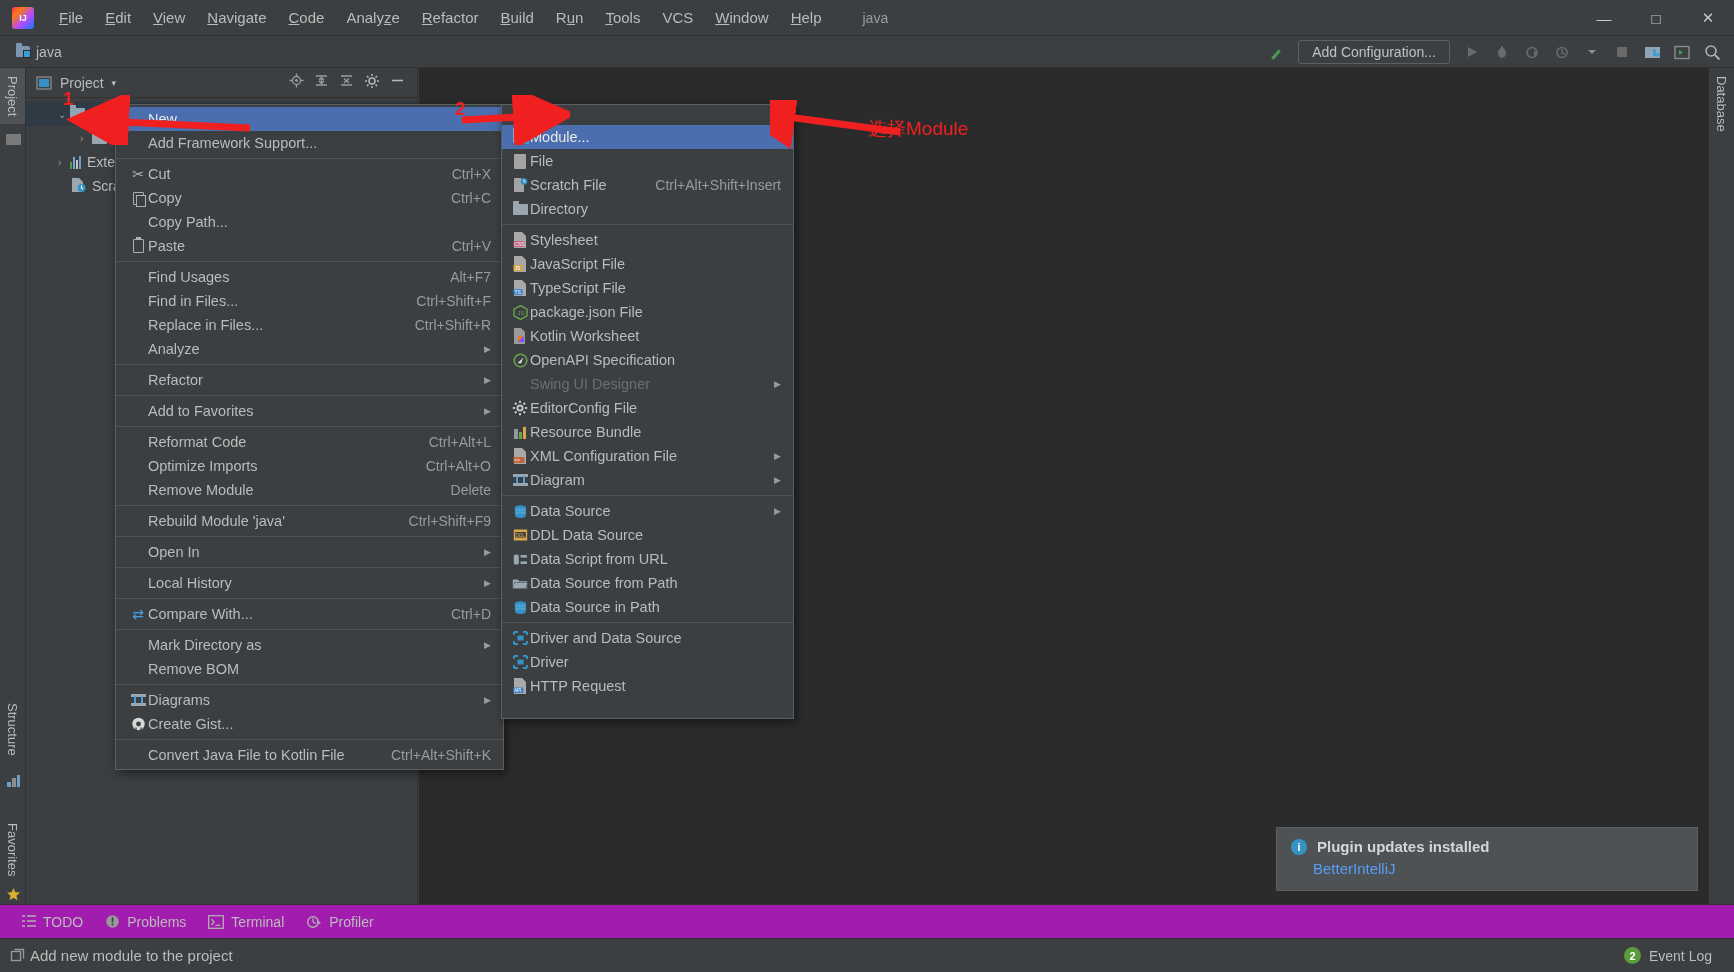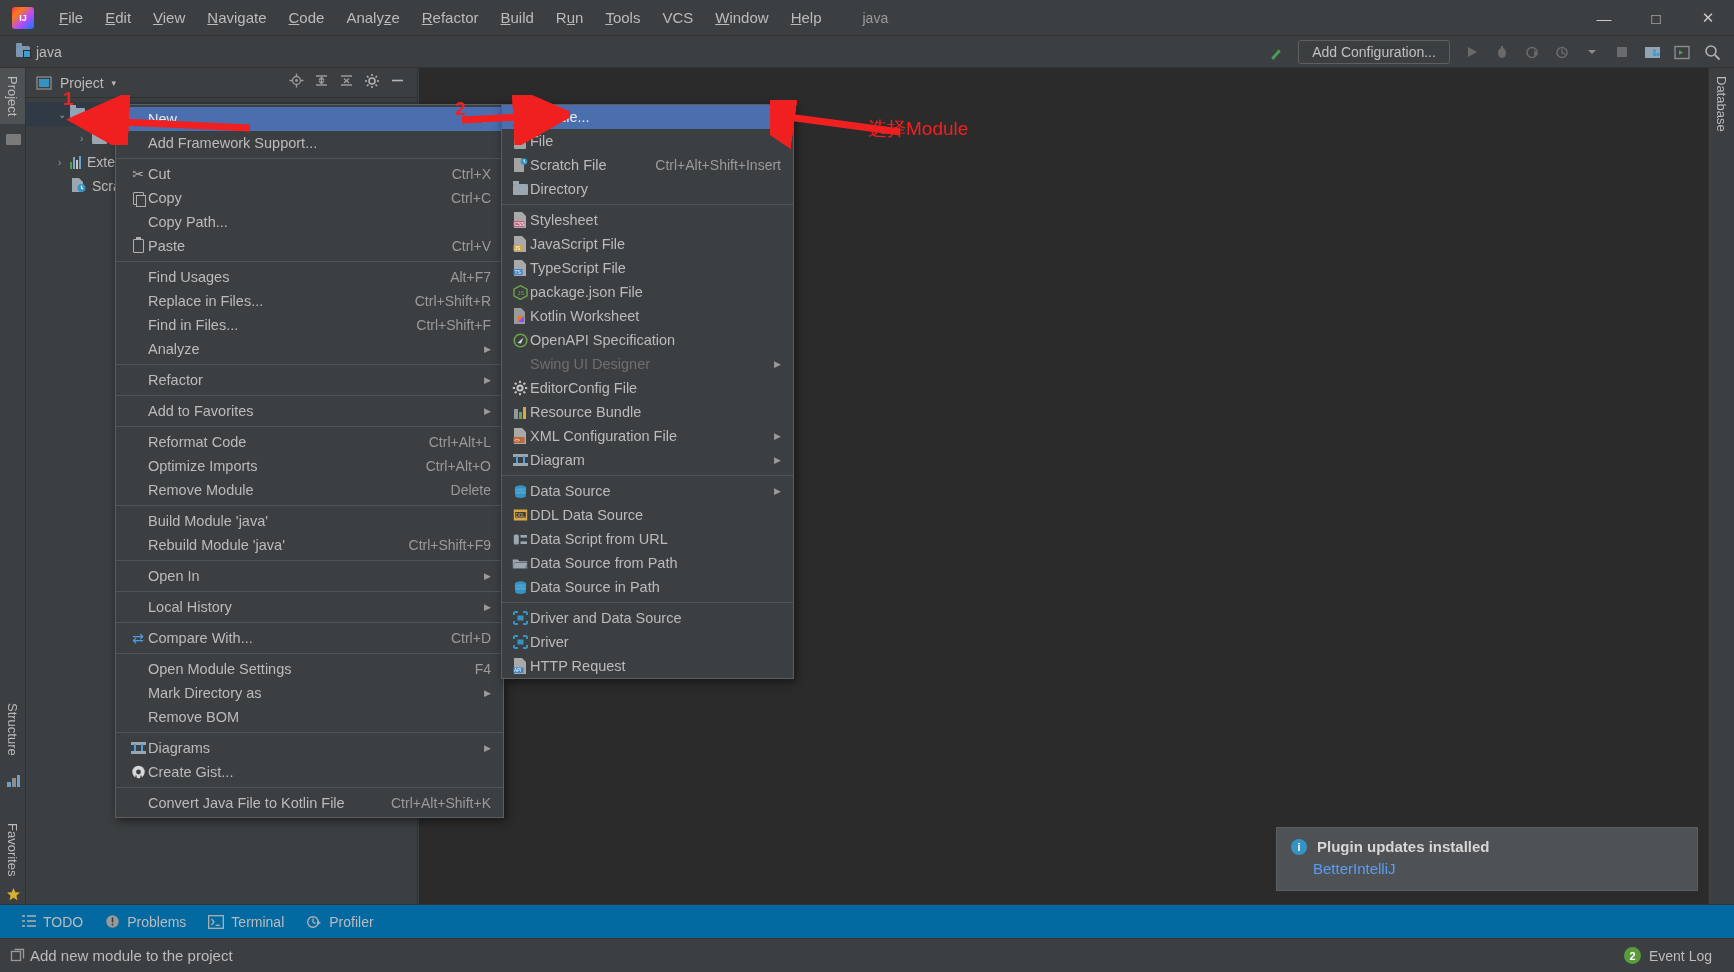--- a/index.html
+++ b/index.html
@@ -137,21 +137,21 @@
   .notif-row { display:flex; align-items:center; gap:10px; }
   .info-ico {
     width:16px; height:16px; border-radius:50%; background:#3592c4; color:#fff;
     font-size:11px; font-weight:bold; display:flex; align-items:center; justify-content:center;
     flex:none;
   }
 
   
   .bottombar {
     position:absolute; left:0; top:904px; width:1734px; height:34px;
-    background:#0369a1; border-top:1px solid #323232;
+    background:#a21caf; border-top:1px solid #323232;
     display:flex; align-items:center;
   }
   .bb-item { display:flex; align-items:center; gap:7px; margin-left:22px; font-size:14px; color:#bbbbbb; }
   .statusbar {
     position:absolute; left:0; top:938px; width:1734px; height:34px;
     background:#3c3f41; border-top:1px solid #323232;
     display:flex; align-items:center;
   }
   .status-text { margin-left:30px; font-size:15px; color:#bbbbbb; }
   .evtlog { margin-left:auto; margin-right: 22px; display:flex; align-items:center; gap:8px; font-size:14px; }
@@ -177,21 +177,21 @@
   .mi .mlabel { }
   .mi .mkey { margin-left:auto; color:#9a9a9a; font-size:14px; padding-left: 26px; }
   .mi .marrow { margin-left:auto; color:#9a9a9a; font-size:9px; padding-left: 20px; }
   .msep { height:1px; background:#515456; margin: 3px 0; }
 
   
   .submenu {
     position:absolute; left:501px; top:104px; width:293px;
     background:#3c3f41; border:1px solid #5a5e60;
     box-shadow: 2px 3px 9px rgba(0,0,0,.5);
-    padding: 0 0; z-index: 60;
+    padding: 20px 0; z-index: 60;
   }
   .submenu .mi { padding-left: 8px; }
   .mi.disabled { color:#6e6e6e; }
   .ico-file {
     width:12px; height:15px; background:#a3a3a3; border-radius:1px;
   }
   .ico-file::after{
     content:""; position:absolute; right:0; top:0; border-width:0 4px 4px 0;
     border-style:solid; border-color:transparent #3c3f41 transparent transparent;
   }
@@ -541,30 +541,30 @@
       <span class="mkey">Ctrl+V</span>
     </div>
     <div class="msep"></div>
     <div class="mi">
       <span class="micon"></span>
       <span class="mlabel">Find Usages</span>
       <span class="mkey">Alt+F7</span>
     </div>
     <div class="mi">
       <span class="micon"></span>
+      <span class="mlabel">Find in Files...</span>
+      <span class="mkey">Ctrl+Shift+F</span>
+    </div>
+    <div class="mi">
+      <span class="micon"></span>
       <span class="mlabel">Replace in Files...</span>
       <span class="mkey">Ctrl+Shift+R</span>
     </div>
     <div class="mi">
       <span class="micon"></span>
-      <span class="mlabel">Find in Files...</span>
-      <span class="mkey">Ctrl+Shift+F</span>
-    </div>
-    <div class="mi">
-      <span class="micon"></span>
       <span class="mlabel">Analyze</span>
       <span class="marrow">▶</span>
     </div>
     <div class="msep"></div>
     <div class="mi">
       <span class="micon"></span>
       <span class="mlabel">Refactor</span>
       <span class="marrow">▶</span>
     </div>
     <div class="msep"></div>
@@ -583,24 +583,20 @@
       <span class="micon"></span>
       <span class="mlabel">Optimize Imports</span>
       <span class="mkey">Ctrl+Alt+O</span>
     </div>
     <div class="mi">
       <span class="micon"></span>
       <span class="mlabel">Remove Module</span>
       <span class="mkey">Delete</span>
     </div>
     <div class="msep"></div>
-    <div class="mi">
-      <span class="micon"></span>
-      <span class="mlabel">Build Module 'java'</span>
-    </div>
     <div class="mi">
       <span class="micon"></span>
       <span class="mlabel">Rebuild Module 'java'</span>
       <span class="mkey">Ctrl+Shift+F9</span>
     </div>
     <div class="msep"></div>
     <div class="mi">
       <span class="micon"></span>
       <span class="mlabel">Open In</span>
       <span class="marrow">▶</span>
@@ -611,25 +607,20 @@
       <span class="mlabel">Local History</span>
       <span class="marrow">▶</span>
     </div>
     <div class="msep"></div>
     <div class="mi">
       <span class="micon ico-compare"></span>
       <span class="mlabel">Compare With...</span>
       <span class="mkey">Ctrl+D</span>
     </div>
     <div class="msep"></div>
-    <div class="mi">
-      <span class="micon"></span>
-      <span class="mlabel">Open Module Settings</span>
-      <span class="mkey">F4</span>
-    </div>
     <div class="mi">
       <span class="micon"></span>
       <span class="mlabel">Mark Directory as</span>
       <span class="marrow">▶</span>
     </div>
     <div class="mi">
       <span class="micon"></span>
       <span class="mlabel">Remove BOM</span>
     </div>
     <div class="msep"></div>

